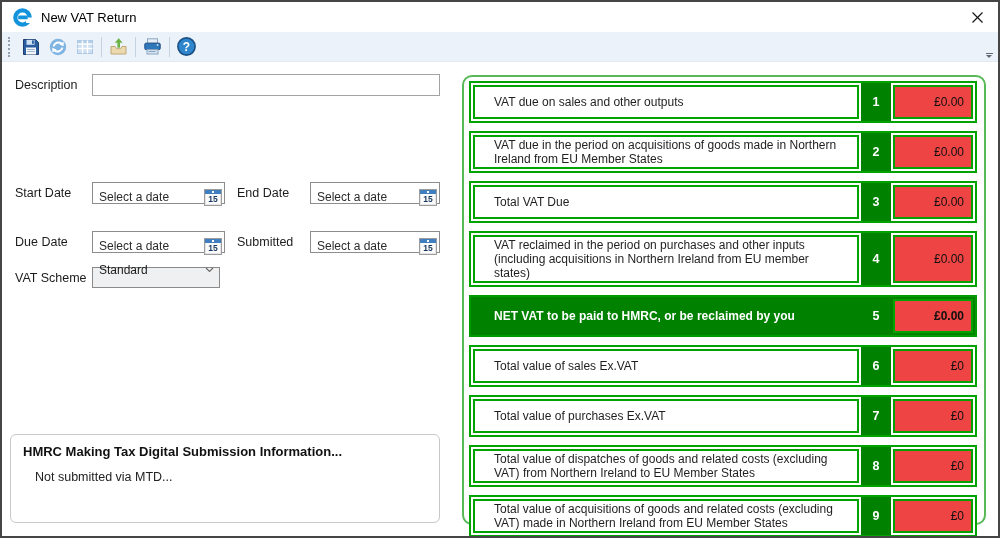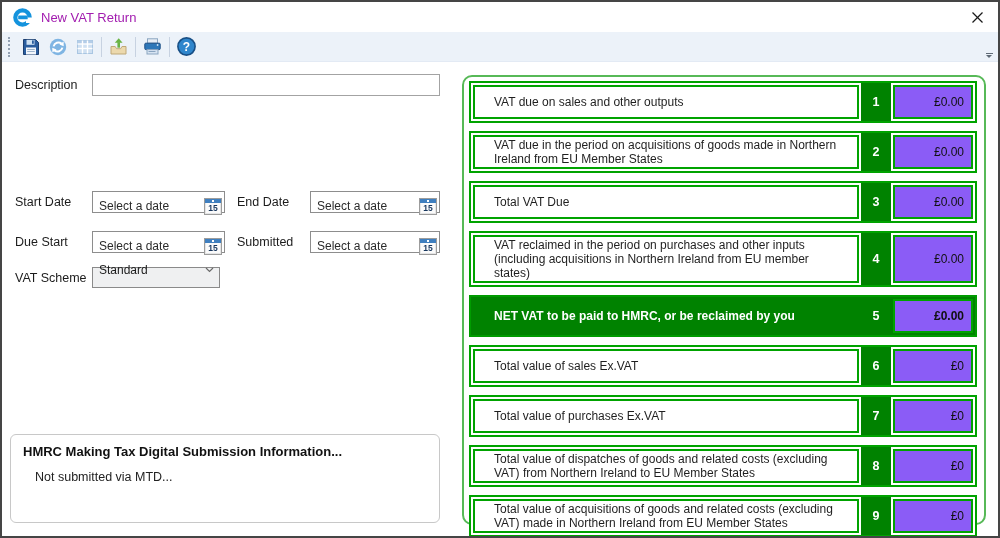--- a/index.html
+++ b/index.html
@@ -7,21 +7,21 @@
   .window {
     position:relative; width:1000px; height:538px;
     border:2px solid #454545; background:#fff; overflow:hidden;
   }
   
   .titlebar {
     position:absolute; top:0; left:0; right:0; height:30px;
     background:#fff; display:flex; align-items:center; padding:0 10px;
   }
   .logo { width:21px; height:21px; margin-right:8px; flex:0 0 auto; }
-  .title { font-size:13px; color:#a21caf; }
+  .title { font-size:13px; color:#000000; }
   .closebtn { margin-left:auto; width:22px; height:22px; display:flex; align-items:center; justify-content:center; cursor:pointer; }
   
   .toolbar {
     position:absolute; top:30px; left:0; right:0; height:30px;
     background:#ecf2f9; display:flex; align-items:center; padding:0 4px;
     border-bottom:1px solid #e3eaf4;
   }
   .grip { width:4px; height:20px; border-left:2px dotted #93a1b3; margin:0 5px 0 2px; }
   .tbtn { width:27px; height:27px; display:flex; align-items:center; justify-content:center; border-radius:3px; }
   .tsep { width:1px; height:20px; background:#c7d2e1; margin:0 3px; }
@@ -76,21 +76,21 @@
     flex:1; margin:2px; border:2px solid #00a300; background:#fff;
     display:flex; align-items:center; padding:1px 19px;
     font-size:12px; line-height:14px; color:#1f1f1f;
   }
   .vbadge {
     width:30px; flex:0 0 auto; background:#008200; color:#fff;
     display:flex; align-items:center; justify-content:center;
     font-size:12.5px; font-weight:bold;
   }
   .vval {
-    width:80px; flex:0 0 auto; margin:2px; border:2px solid #00a300; background:#8b5cf6;
+    width:80px; flex:0 0 auto; margin:2px; border:2px solid #00a300; background:#ef4444;
     display:flex; align-items:center; justify-content:flex-end;
     padding-right:7px; font-size:12px; color:#101010;
   }
   .vrow.net { background:#008200; border-color:#009b00; }
   .vrow.net .vlbl { border-color:transparent; background:transparent; color:#fff; font-weight:bold; }
   .vrow.net .vbadge { background:transparent; }
   .vrow.net .vval { font-weight:bold; }
 </style>
 </head>
 <body>
@@ -185,41 +185,41 @@
       <div class="tri"></div>
     </div>
   </div>
 
   <div class="fieldrow" style="left:13px; top:72px;">
     <span class="flabel lab-cell">Description</span>
     <input class="txtinput" type="text" value="" style="">
   </div>
 
 
-  <div class="fieldrow" style="left:13px; top:189px;justify-content:center;">
+  <div class="fieldrow" style="left:13px; top:180px;justify-content:center;">
     <span class="flabel lab-cell">Start Date</span>
     <div class="datepicker">
       <input class="dp-input" placeholder="Select a date" style="">
       <div class="cal">
         <div class="cal-top"></div>
         <div class="cal-num">15</div>
       </div>
     </div>
     <span class="flabel" style="width:73px; margin-left:12px;">End Date</span>
     <div class="datepicker narrow">
       <input class="dp-input" placeholder="Select a date" style="">
       <div class="cal">
         <div class="cal-top"></div>
         <div class="cal-num">15</div>
       </div>
     </div>
   </div>
 
   <div class="fieldrow" style="left:13px; top:229px;">
-    <span class="flabel lab-cell">Due Start</span>
+    <span class="flabel lab-cell">Due Date</span>
     <div class="datepicker">
       <input class="dp-input" placeholder="Select a date" style="">
       <div class="cal">
         <div class="cal-top"></div>
         <div class="cal-num">15</div>
       </div>
     </div>
     <span class="flabel" style="width:73px; margin-left:12px;">Submitted</span>
     <div class="datepicker narrow">
       <input class="dp-input" placeholder="Select a date" style="">

